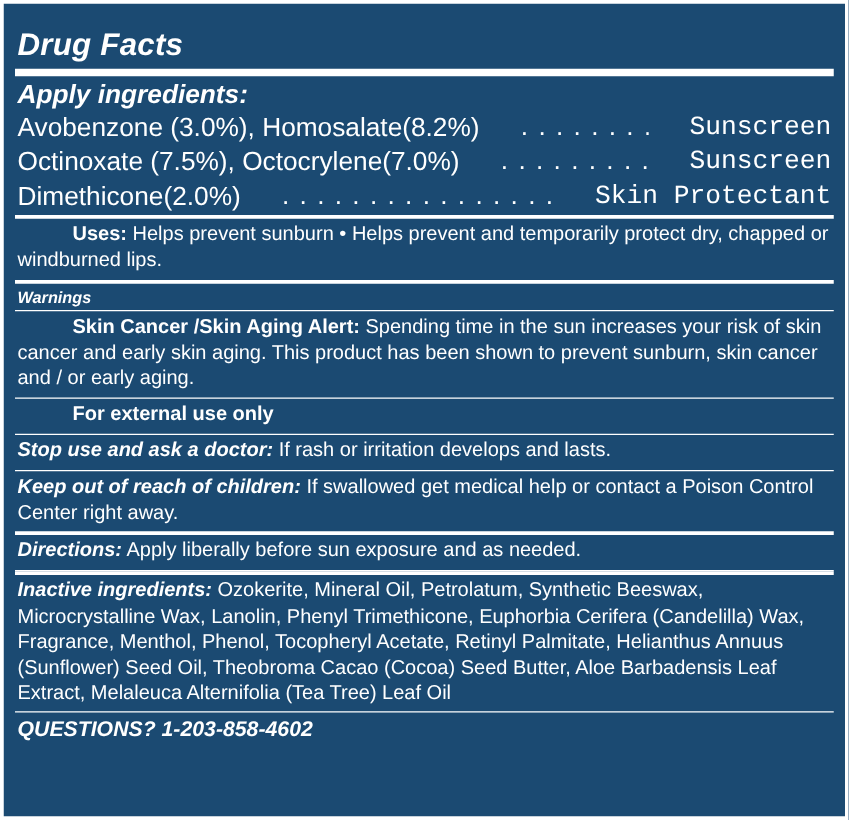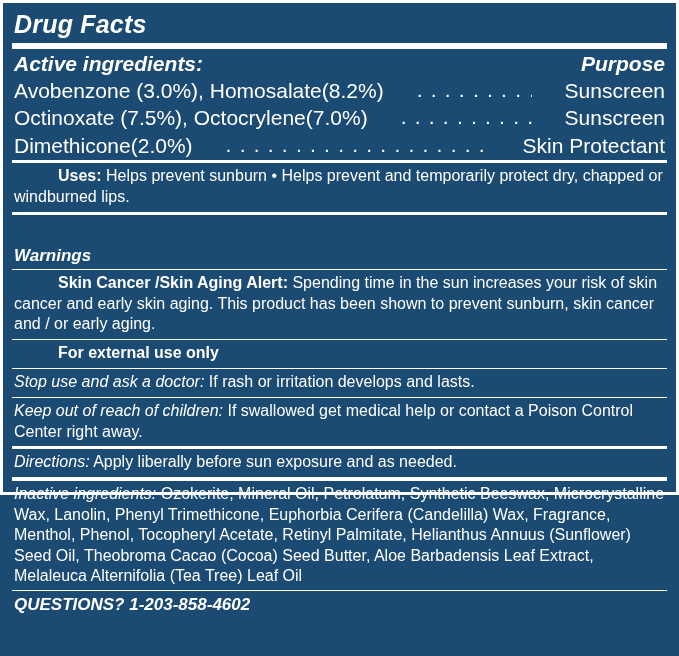--- a/index.html
+++ b/index.html
@@ -11,24 +11,24 @@
     width: 679px;
     height: 656px;
     font-family: "Liberation Sans", sans-serif;
     color: #ffffff;
     overflow: hidden;
   }
 
   .panel {
     box-sizing: border-box;
     width: 679px;
-    height: 495px;
+    height: 656px;
     background: #1b4a72;
     border: 3px solid #ffffff;
-    padding: 4px 9px;
+    padding: 16px 9px;
     display: flex;
     flex-direction: column;
   }
 
   .title {
     font-size: 25px;
     font-weight: bold;
     font-style: italic;
     letter-spacing: .2px;
     padding: 4px 0 4px 2px;
@@ -68,44 +68,43 @@
   .ing-name { flex: 0 0 auto; }
   .ing-dots {
     flex: 1 1 auto;
     overflow: hidden;
     margin: 0 1px;
     letter-spacing: 1.2px;
     font-size: 21px;
     position: relative;
     top: -1px;
   }
-  .ing-purpose { flex: 0 0 auto; }
+  .ing-purpose { flex: 0 0 auto; font-family: Liberation Mono, monospace; }
 
   .body-text {
     font-size: 16px;
     line-height: 1.3;
     padding: 3px 2px 4px 2px;
   }
   .body-text.tight { line-height: 1.28; }
 
   .lead-ital {
-    font-weight: normal;
+    font-weight: bold;
     font-style: italic;
   }
   .lead-bold {
     font-weight: bold;
     margin-left: 44px;
   }
 
   .warn-head {
-    font-size: 17px;
+    font-size: 13px;
     font-weight: bold;
     font-style: italic;
     padding: 3px 2px 3px 2px;
-    margin-top: 28px;
   }
 
   .questions {
     font-size: 17px;
     font-weight: bold;
     font-style: italic;
     padding: 4px 2px 3px 2px;
   }
 
   .spacer { flex: 1 1 auto; }
@@ -113,22 +112,21 @@
 </head>
 <body>
 
 <div class="panel">
 
   <div class="title">Drug Facts</div>
 
   <div class="rule-heavy"></div>
 
   <div class="ai-head">
-    <span>Active ingredients:</span>
-    <span>Purpose</span>
+    <span>Apply ingredients:</span>
   </div>
 
   <div class="ing-row">
     <span class="ing-name">Avobenzone (3.0%), Homosalate(8.2%)</span>
     <span class="ing-dots">. . . . . . . . . . . . . . . .</span>
     <span class="ing-purpose">Sunscreen</span>
   </div>
 
   <div class="ing-row">
     <span class="ing-name">Octinoxate (7.5%), Octocrylene(7.0%)</span>

